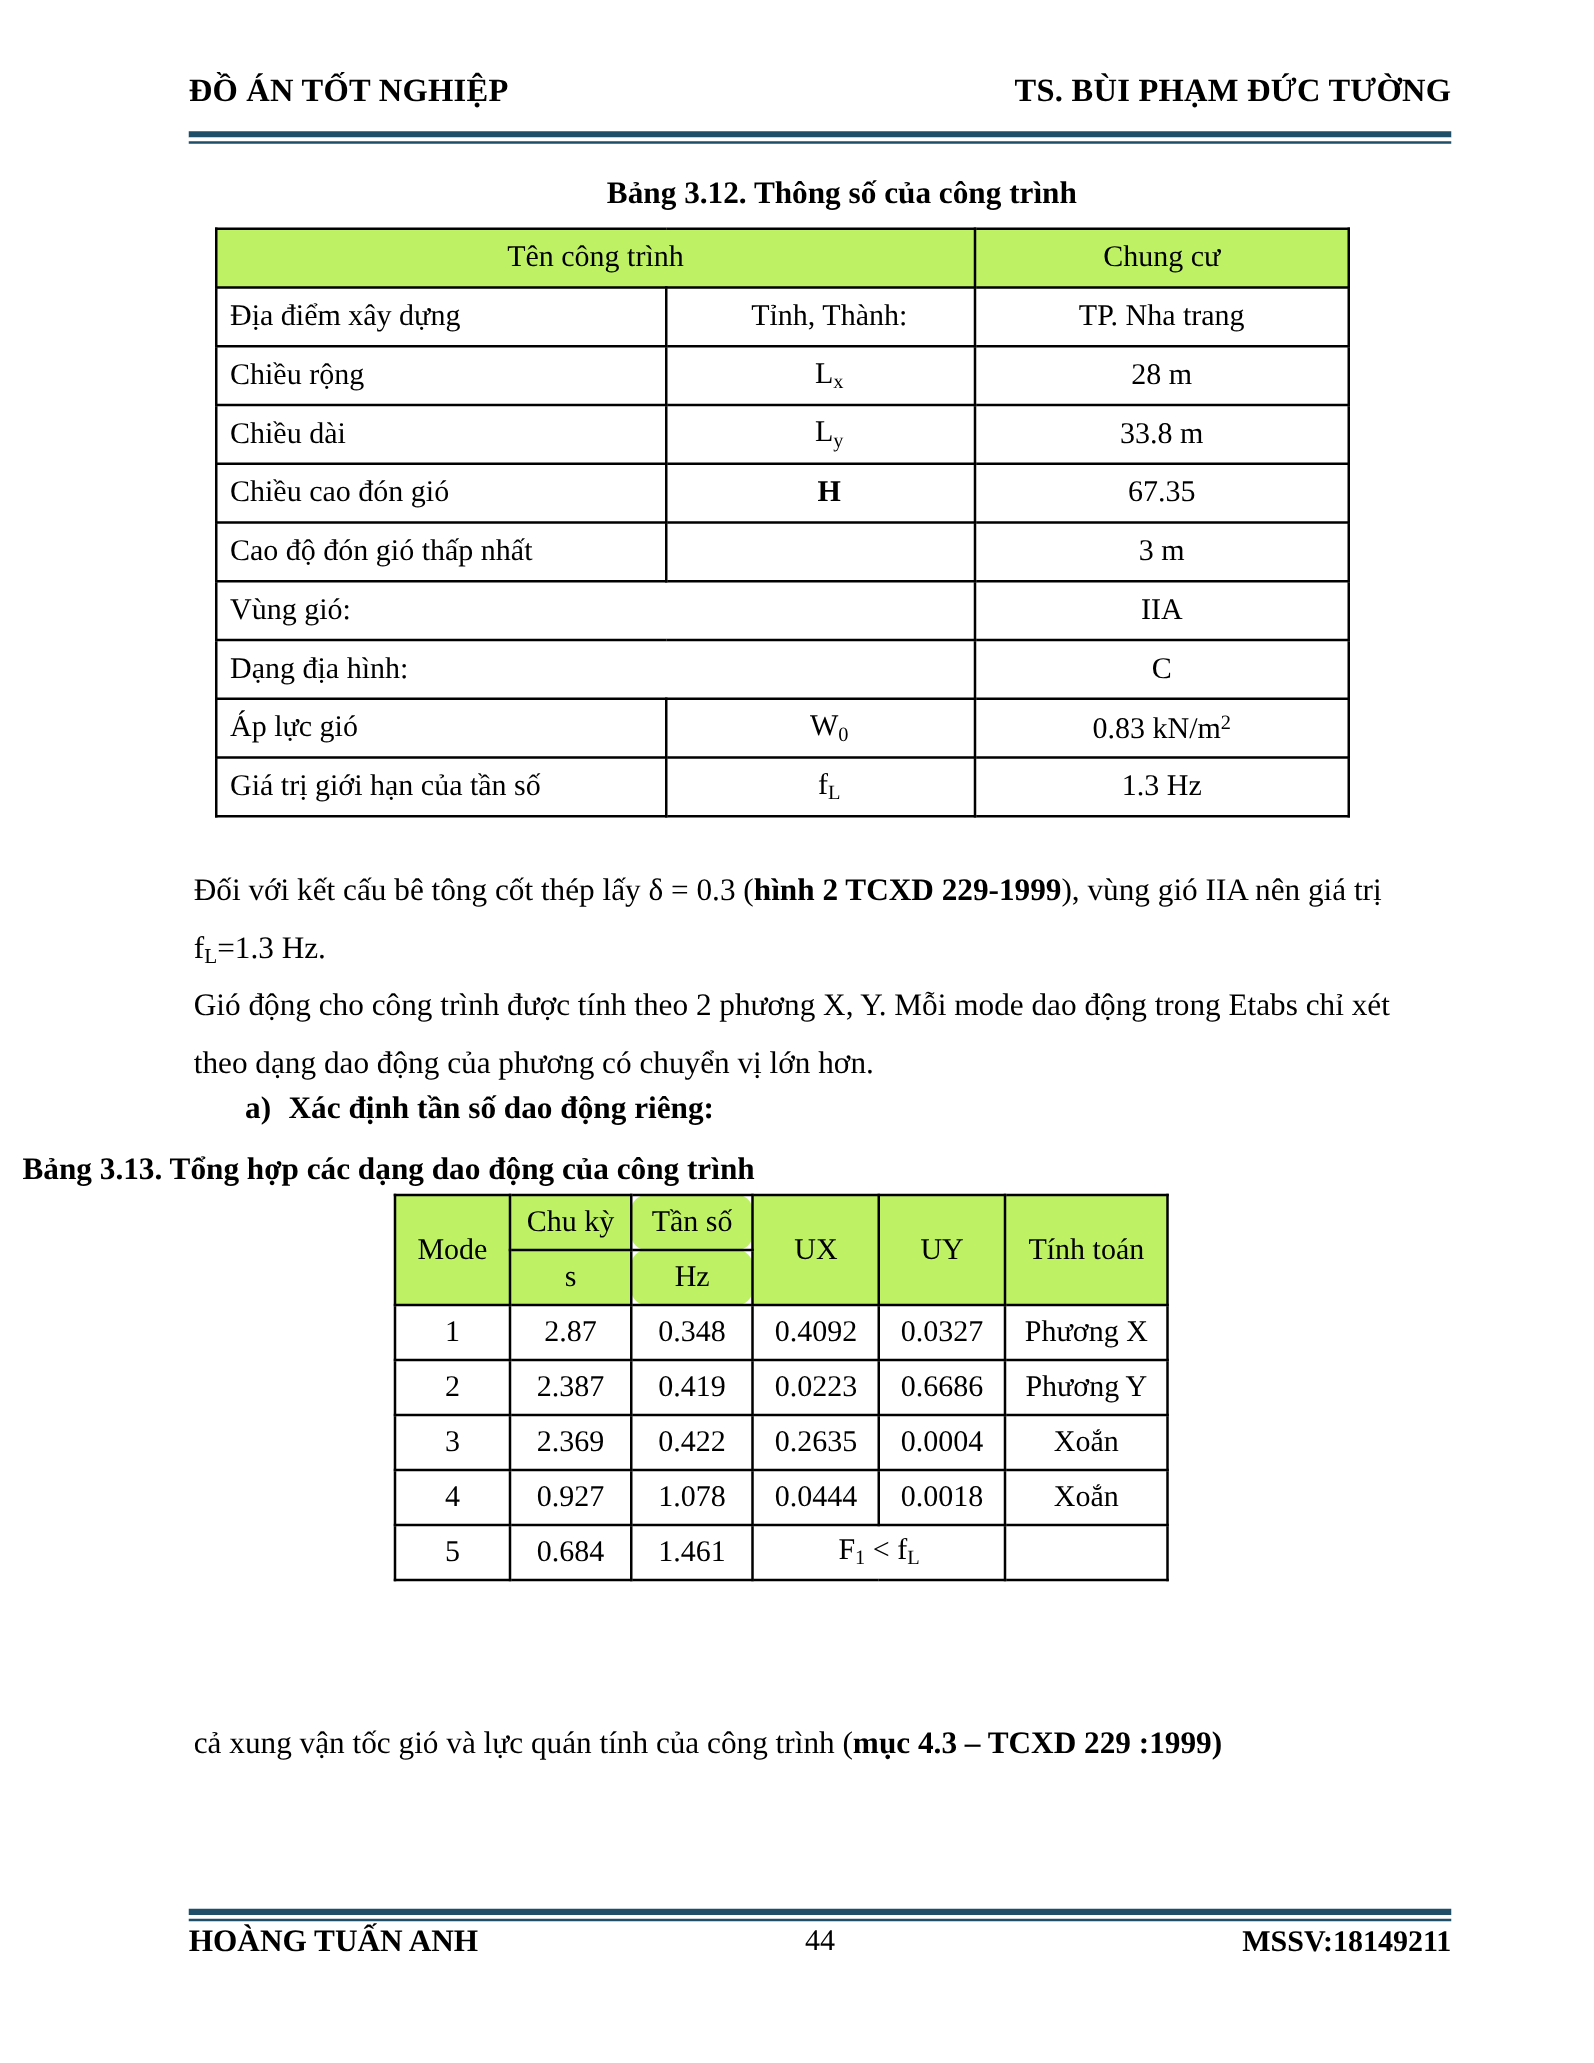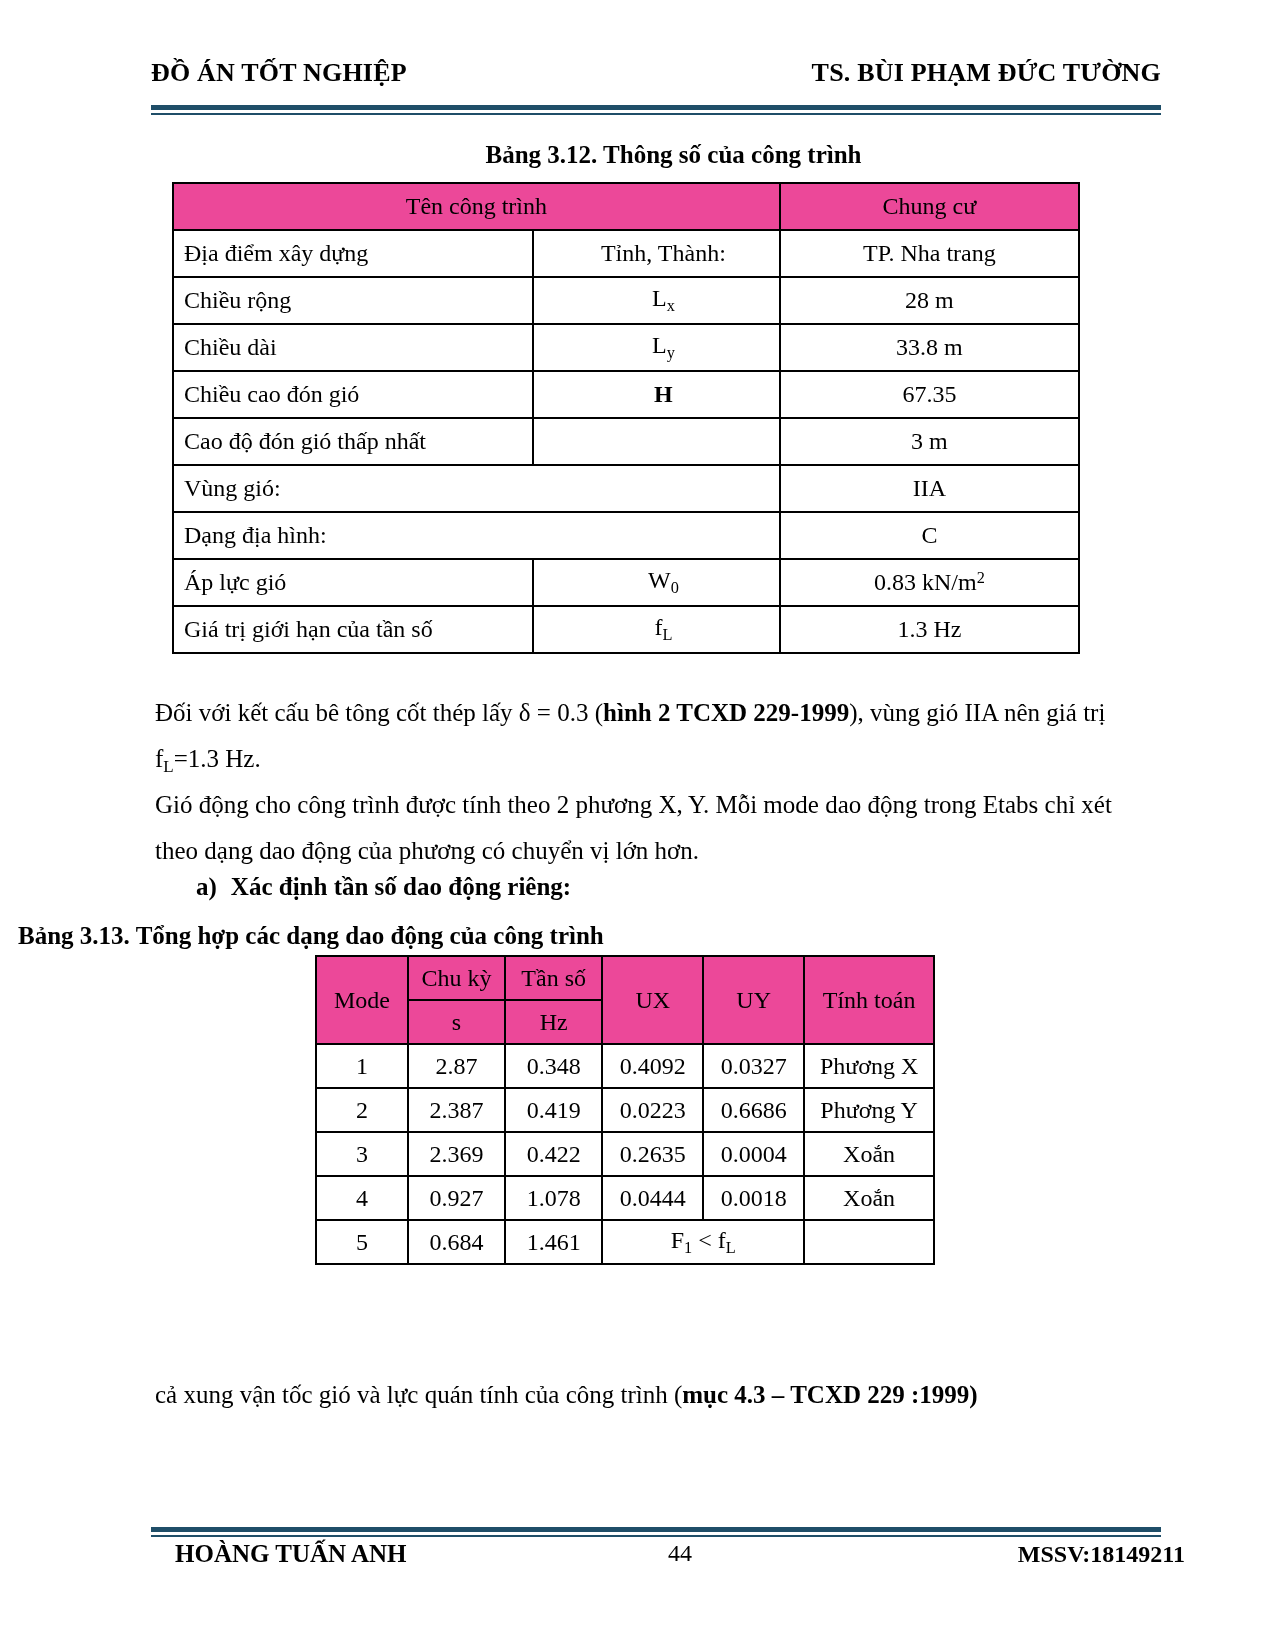--- a/index.html
+++ b/index.html
@@ -79,21 +79,20 @@
   .doc-footer {
     position: absolute;
     left: 133px;
     top: 1540px;
     width: 1010px;
     display: flex;
     justify-content: space-between;
     align-items: baseline;
     font-size: 25px;
     font-weight: bold;
-    margin-left: 24px;
   }
   .doc-footer .center {
     position: absolute;
     left: 0; right: 0;
     text-align: center;
     font-weight: normal;
     font-size: 24px;
   }
   .doc-footer .right { font-weight: bold; font-size: 24px; }
 
@@ -120,21 +119,21 @@
   table {
     border-collapse: collapse;
     position: absolute;
     font-size: 24px;
   }
   td {
     border: 2px solid #000000;
     padding: 0 10px;
     vertical-align: middle;
   }
-  .shaded { background: #ec4899; }
+  .shaded { background: #bef264; }
   .ctr { text-align: center; }
   .lft { text-align: left; }
 
   
   #table-312 {
     left: 154px;
     top: 182px;
     width: 908px;
   }
   #table-312 td { height: 45px; }
@@ -144,21 +143,21 @@
 
   
   #table-313 {
     left: 297px;
     top: 955px;
     width: 620px;
   }
   #table-313 td { height: 42px; }
   #table-313 .m   { width: 86px; }
   #table-313 .ck  { width: 100px; }
-  #table-313 .ts  { width: 100px; }
+  #table-313 .ts  { width: 100px; border-radius: 12px; }
   #table-313 .ux  { width: 94px; margin-top: 40px; }
   #table-313 .uy  { width: 94px; }
   #table-313 .tt  { width: 146px; }
 
   sub { font-size: 0.68em; vertical-align: -0.28em; }
   sup { font-size: 0.68em; vertical-align: 0.45em; }
 
   
   .para {
     position: absolute;

